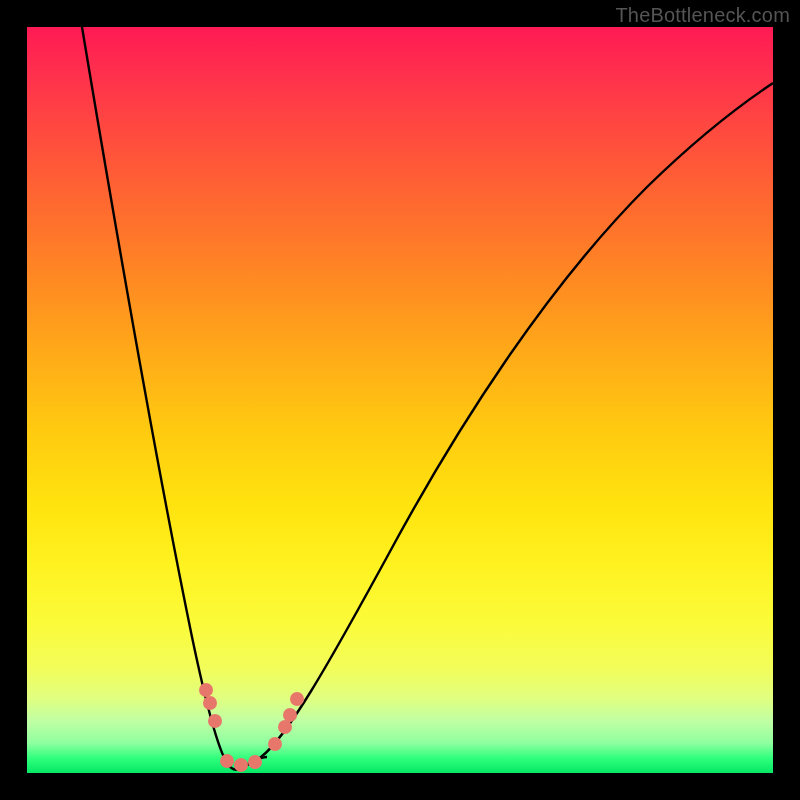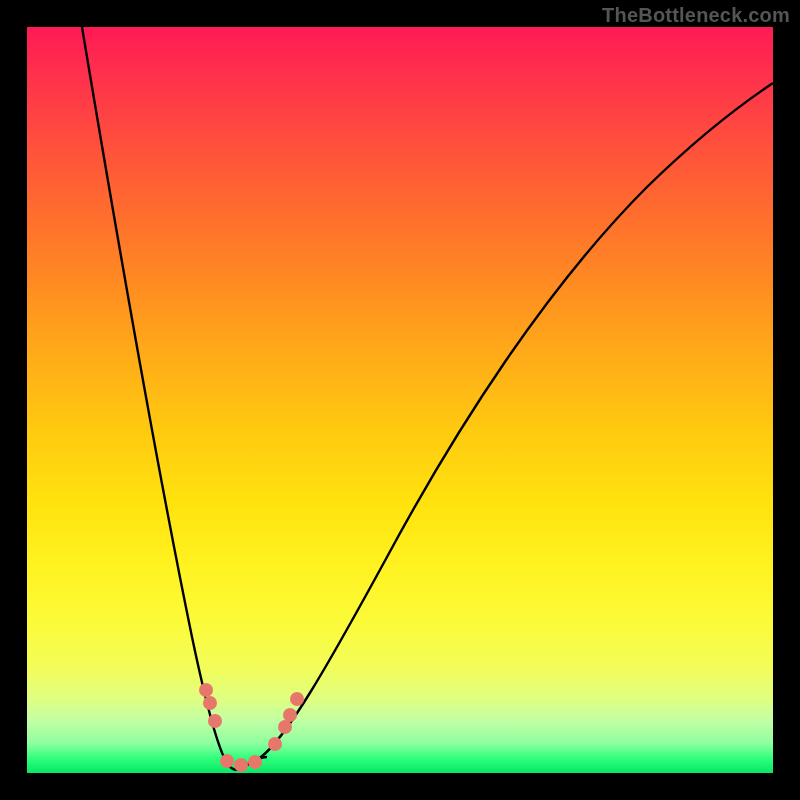--- a/index.html
+++ b/index.html
@@ -46,21 +46,21 @@
       #30ff7c 98%,
       #05e866 100%
     );
   }
   .watermark {
     position: absolute;
     top: 4px;
     right: 10px;
     color: #555;
     font-size: 20px;
-    font-weight: 700;
+    font-weight: 400;
     letter-spacing: 0.2px;
     user-select: none;
   }
   svg.curves {
     position: absolute;
     inset: 0;
   }
 </style>
 </head>
 <body>

